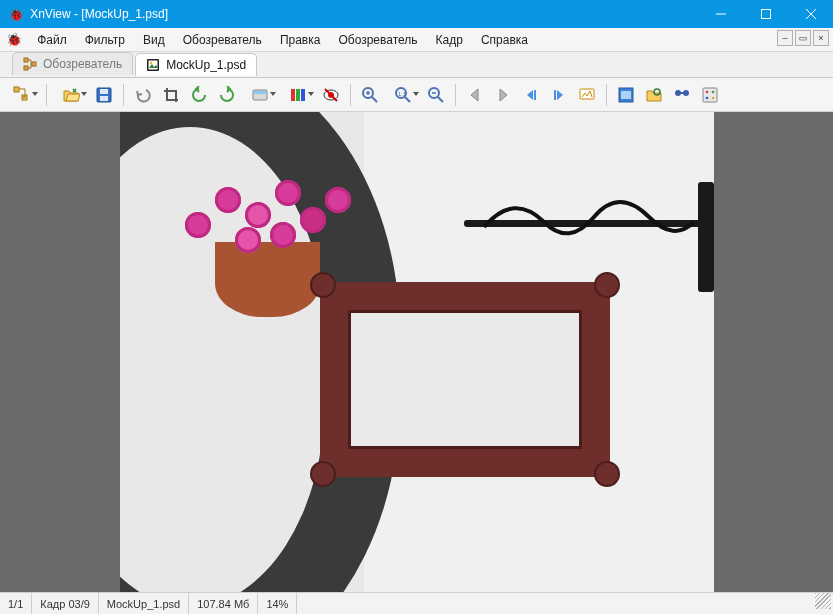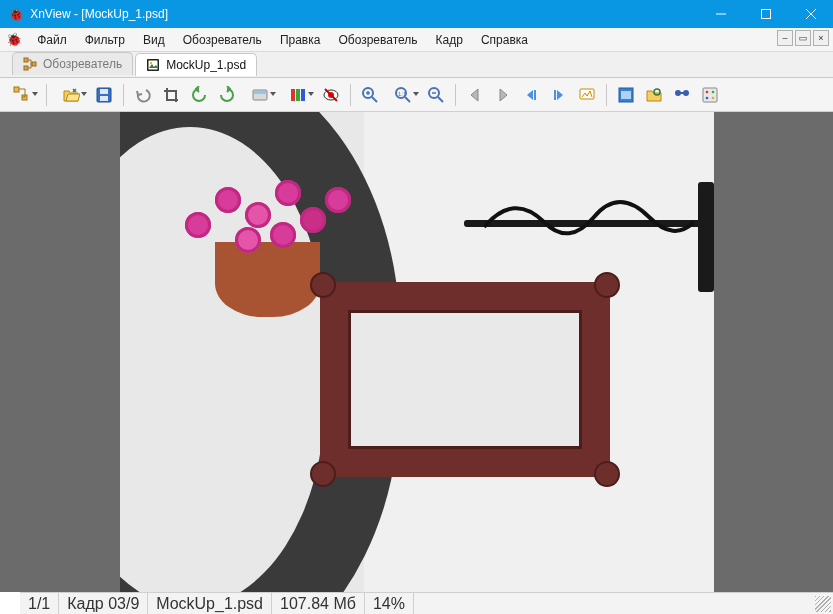--- a/index.html
+++ b/index.html
@@ -47,21 +47,21 @@
 .sign-frame { position: absolute; left: 200px; top: 170px; width: 290px; height: 195px; background: #6e2f2c; border-radius: 6px; }
 .sign-inner { position: absolute; inset: 28px; background: #e9e9e9; border: 3px solid #4b1e1c; }
 .knob { position: absolute; width: 26px; height: 26px; background: #6e2f2c; border-radius: 50%; border: 2px solid #4b1e1c; }
 .knob.tl { left: -10px; top: -10px; } .knob.tr { right: -10px; top: -10px; }
 .knob.bl { left: -10px; bottom: -10px; } .knob.br { right: -10px; bottom: -10px; }
 .pot { position: absolute; left: 95px; top: 130px; width: 105px; height: 75px; background: #a85432; border-radius: 0 0 45% 45%; }
 .flowers { position: absolute; left: 55px; top: 60px; width: 200px; height: 110px; }
 .flower { position: absolute; width: 26px; height: 26px; background: #d83c9a; border-radius: 50%; box-shadow: 0 0 0 3px #c02882 inset; }
 
 
-.status-bar { height: 22px; background: #f3f3f3; border-top: 1px solid #cfcfcf; display: flex; align-items: center; font-size: 16px; color: #333; margin-left: 20px; }
+.status-bar { height: 22px; background: #f3f3f3; border-top: 1px solid #cfcfcf; display: flex; align-items: flex-start; font-size: 11px; color: #333; }
 .status-cell { padding: 0 8px; border-right: 1px solid #cfcfcf; height: 100%; display: flex; align-items: center; }
 .status-bar .grip { margin-left: auto; width: 16px; height: 16px; margin-right: 2px; background:
   repeating-linear-gradient(135deg,#b0b0b0 0 1px,transparent 1px 3px); }
 </style>
 </head>
 <body>
 
 <div class="title-bar">
   <span class="app-icon">🐞</span>
   <span class="title-text">XnView - [MockUp_1.psd]</span>

